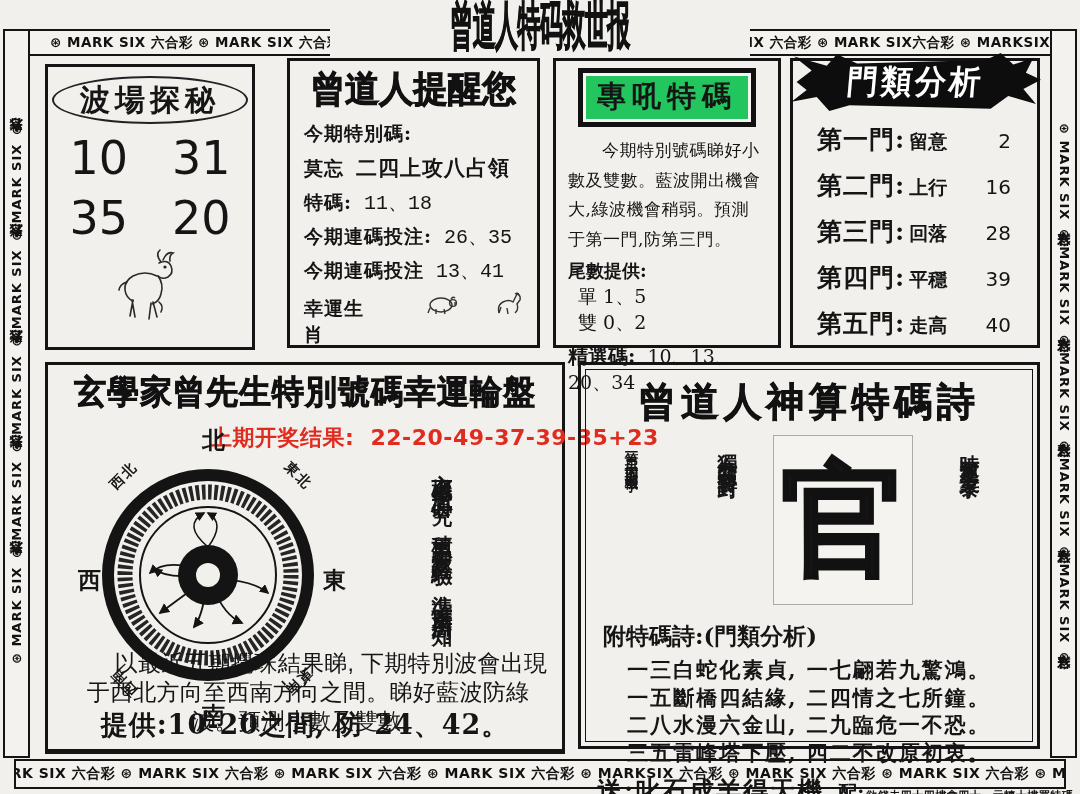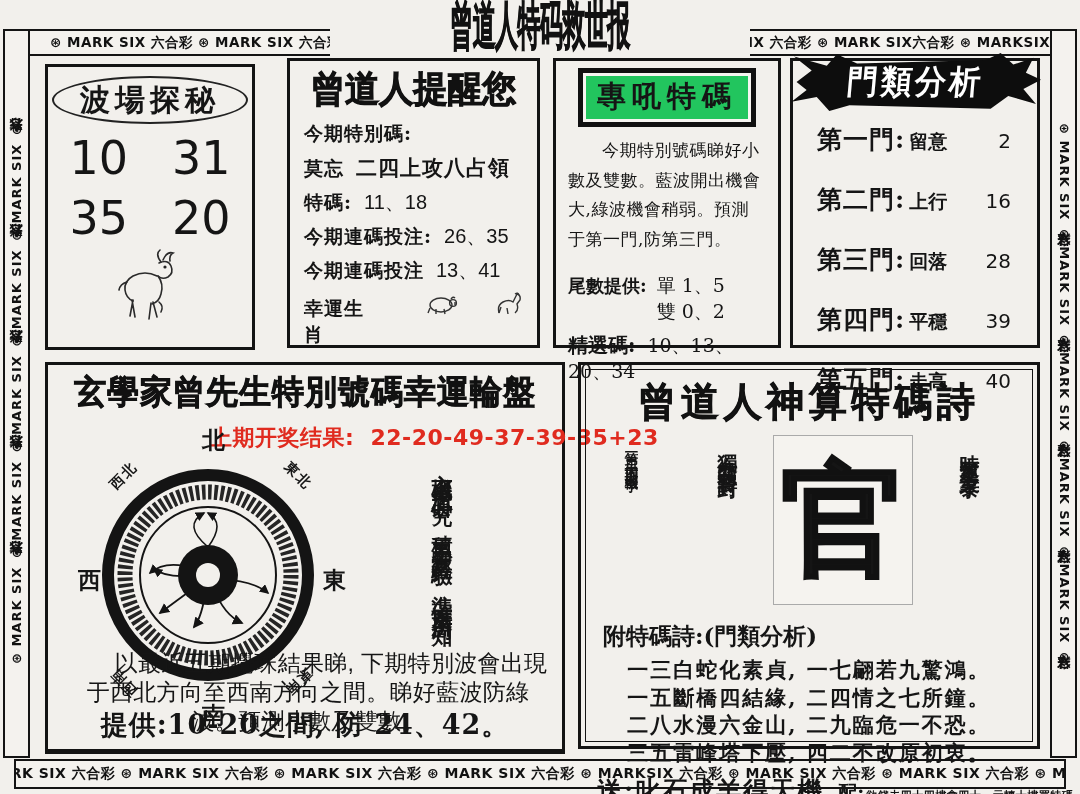--- a/index.html
+++ b/index.html
@@ -46,49 +46,49 @@
   }
   .wave-row { display:flex; justify-content:center; gap:44px; font-size:46px;
     font-weight:500; margin-top:8px; line-height:52px; }
   .goat { margin-top:4px; }
   
   .panel-reminder { left:287px; top:58px; width:253px; height:290px; padding:4px 14px 0 14px; }
   .reminder-title { text-align:center; font-size:36px; font-weight:900;
     font-family:"DejaVu Serif",serif; transform:scaleX(0.95); -webkit-text-stroke:1px #111; }
   .r-row { display:flex; align-items:baseline; margin-top:7px; }
   .r-label { font-size:19px; font-weight:900; letter-spacing:1px; font-family:"DejaVu Serif",serif; }
-  .r-value { font-size:20px; margin-left:12px; font-family:Liberation Sans, sans-serif; }
+  .r-value { font-size:20px; margin-left:12px; font-family:Liberation Mono, monospace; }
   .r-value.strong { font-weight:900; font-size:21px; letter-spacing:1px; }
   .r-value.blue-word { font-size:30px; font-weight:900; margin-left:60px; }
   .zodiac-icons { margin-left:52px; display:flex; gap:34px; }
   
   .panel-roar { left:553px; top:58px; width:228px; height:290px; padding:7px 12px 0 12px; }
   .roar-title {
     margin:0 10px; border:5px solid #111; box-shadow:inset 0 0 0 3px #f7f5f1;
     text-align:center; font-size:29px; font-weight:900; letter-spacing:6px;
     padding:4px 0 5px; font-family:"DejaVu Serif",serif; background:#22c55e;
   }
   .roar-para { margin-top:9px; font-size:17px; line-height:29.5px; letter-spacing:0.5px;
     text-indent:2em; font-family:"DejaVu Serif",serif; }
-  .tail-row { display:flex; margin-top:18px; }
+  .tail-row { display:flex; margin-top:3px;flex-direction:column; }
   .tail-label { font-size:18px; font-weight:900; font-family:"DejaVu Serif",serif; margin-top:2px;}
   .tail-vals { margin-left:10px; font-size:19px; line-height:26px; font-family:"DejaVu Serif",serif;}
   .sel-row { margin-top:8px; font-size:19px; }
   .sel-label { font-weight:900; font-size:20px; font-family:"DejaVu Serif",serif; }
   .sel-value { margin-left:6px; font-family:"DejaVu Serif",serif; }
   
   .panel-gate { left:790px; top:58px; width:250px; height:290px; }
   .burst {
     position:relative; margin:-8px -4px 0 -4px; height:58px; background:#0d0d0d;
     clip-path:polygon(3% 50%, 9% 30%, 2% 6%, 15% 22%, 19% 2%, 27% 18%, 78% 12%, 84% 0%, 89% 20%, 97% 8%, 94% 34%, 100% 46%, 93% 62%, 98% 88%, 87% 74%, 80% 96%, 24% 90%, 16% 100%, 11% 76%, 1% 84%, 7% 64%);
     display:flex; align-items:center; justify-content:center;
   }
   .burst span { color:#fff; font-size:33px; font-weight:900; letter-spacing:3px;
     transform:skewX(-5deg) scaleX(0.95); font-family:"DejaVu Serif",serif; }
-  .gate-rows { padding:12px 26px 0 24px; display:flex; flex-direction:column; gap:27px; }
+  .gate-rows { padding:12px 26px 0 24px; display:flex; flex-direction:column; gap:13px; }
   .gate-row { display:flex; align-items:baseline; }
   .gate-name { font-size:25px; font-weight:900; font-family:"DejaVu Serif",serif; letter-spacing:1px;}
   .gate-word { font-size:19px; font-weight:bold; margin-left:4px; font-family:"DejaVu Serif",serif;}
   .gate-num  { font-size:20px; margin-left:auto; }
   
   .panel-wheel { left:45px; top:362px; width:520px; height:392px; border-bottom-width:5px; }
   .wheel-title { text-align:center; margin-top:5px; font-size:33px; font-weight:900;
     font-family:"DejaVu Serif",serif; letter-spacing:1px; transform:scaleX(0.97);
     -webkit-text-stroke:0.8px #111; }
   .last-result { position:absolute; left:162px; top:58px; font-size:22px; font-weight:bold;

